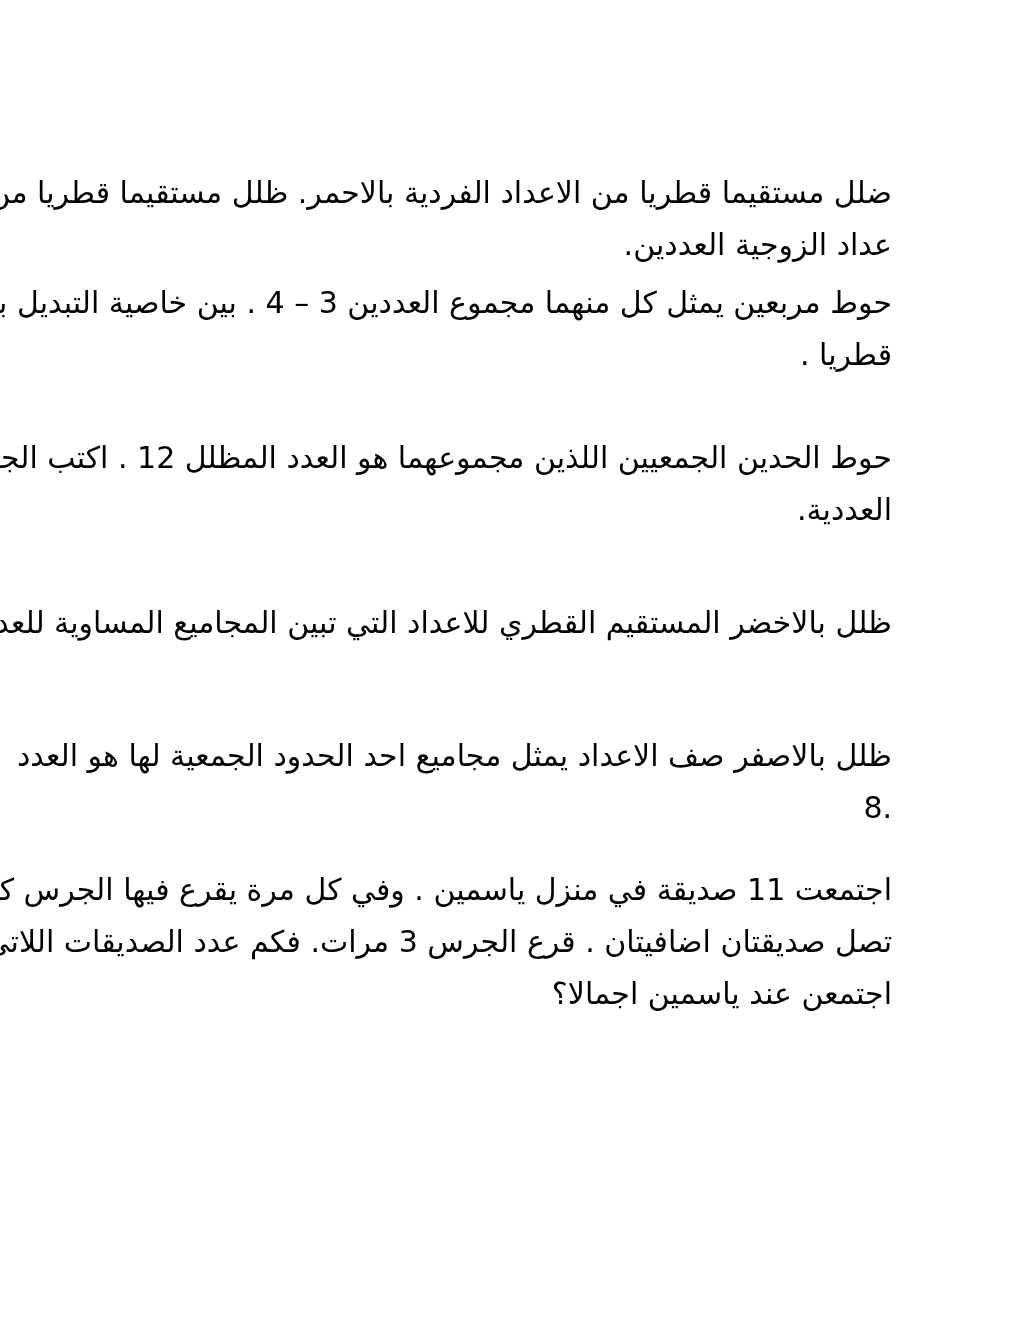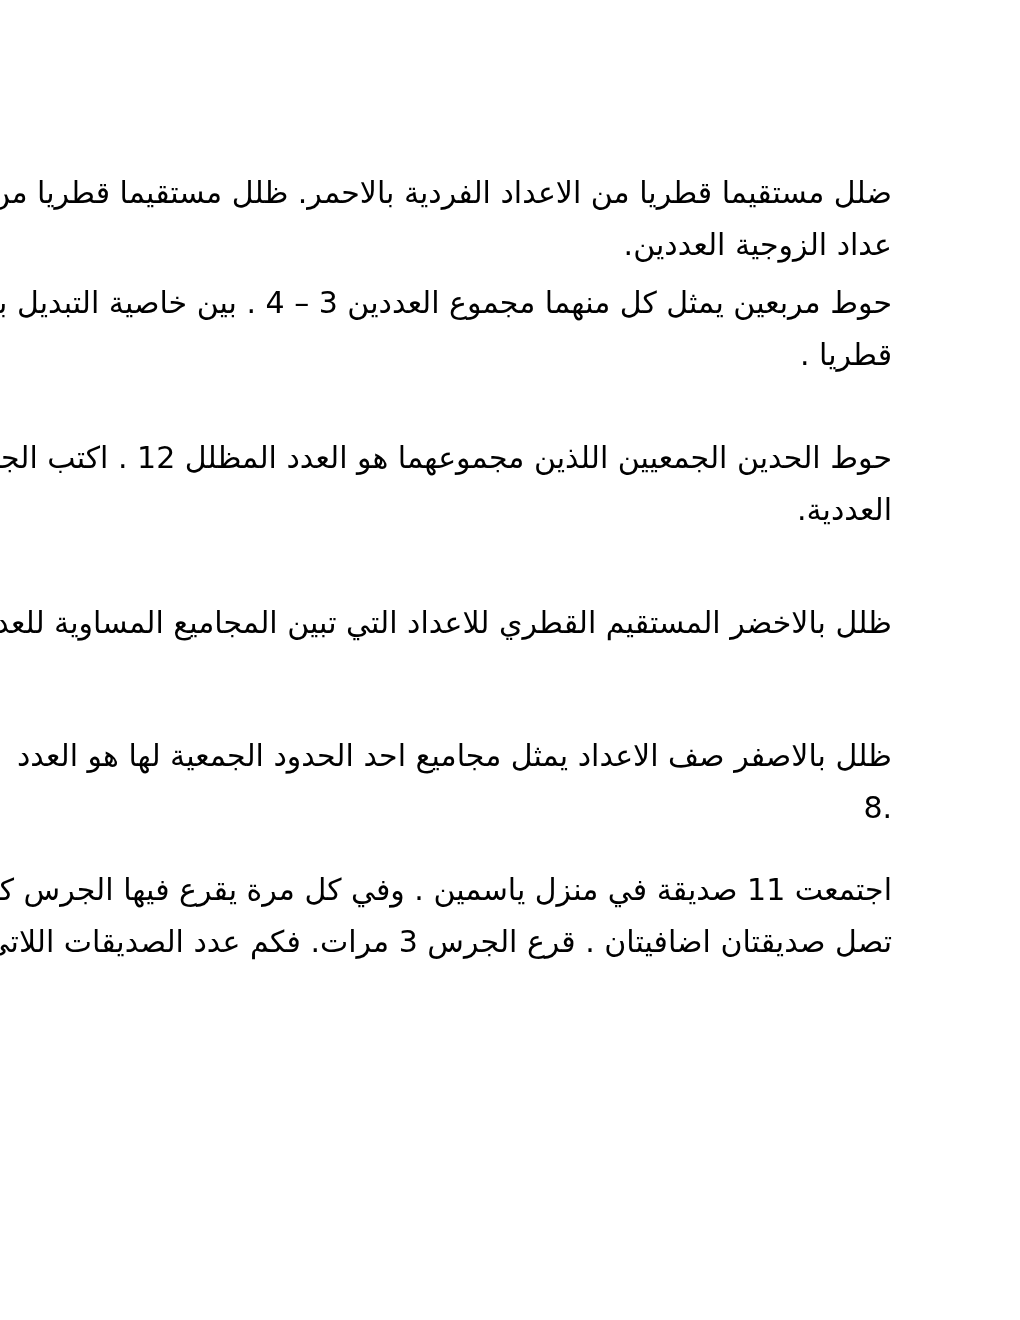--- a/index.html
+++ b/index.html
@@ -63,15 +63,16 @@
   </div>
 
   <div class="para p5">
     <div class="line">ظلل بالاصفر صف الاعداد يمثل مجاميع احد الحدود الجمعية لها هو العدد</div>
     <div class="line">8.</div>
   </div>
 
   <div class="para p6">
     <div class="line">اجتمعت 11 صديقة في منزل ياسمين . وفي كل مرة يقرع فيها الجرس كانت</div>
     <div class="line">تصل صديقتان اضافيتان . قرع الجرس 3 مرات. فكم عدد الصديقات اللاتي</div>
+    <div class="line">اجتمعن عند ياسمين اجمالا؟</div>
   </div>
 
 </div>
 
 </body></html>

